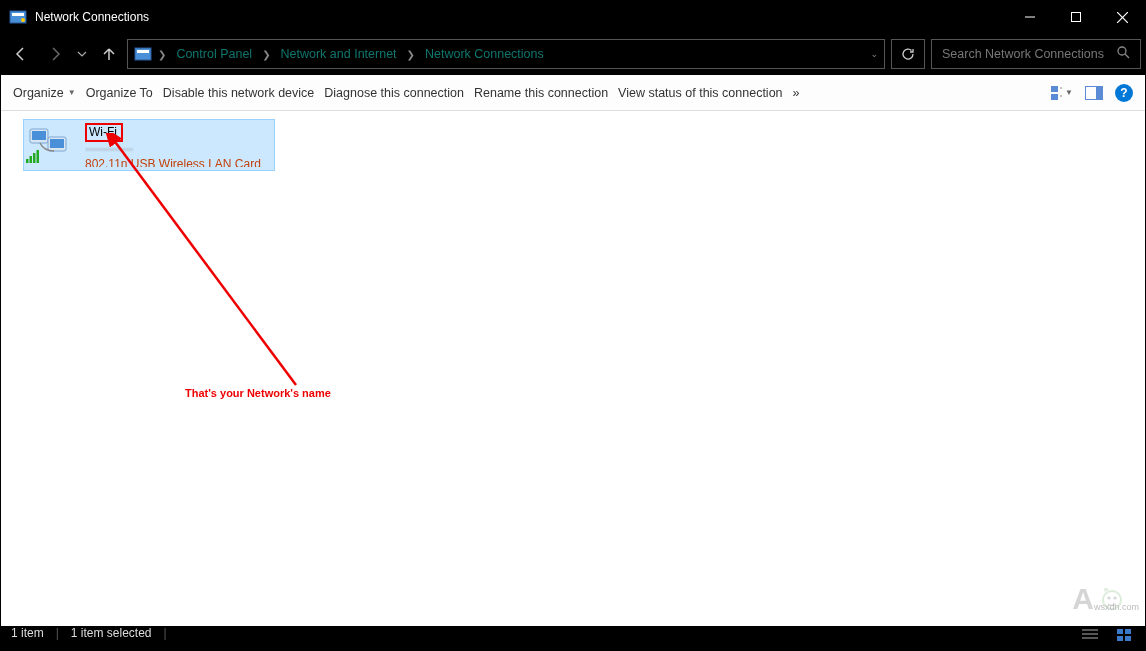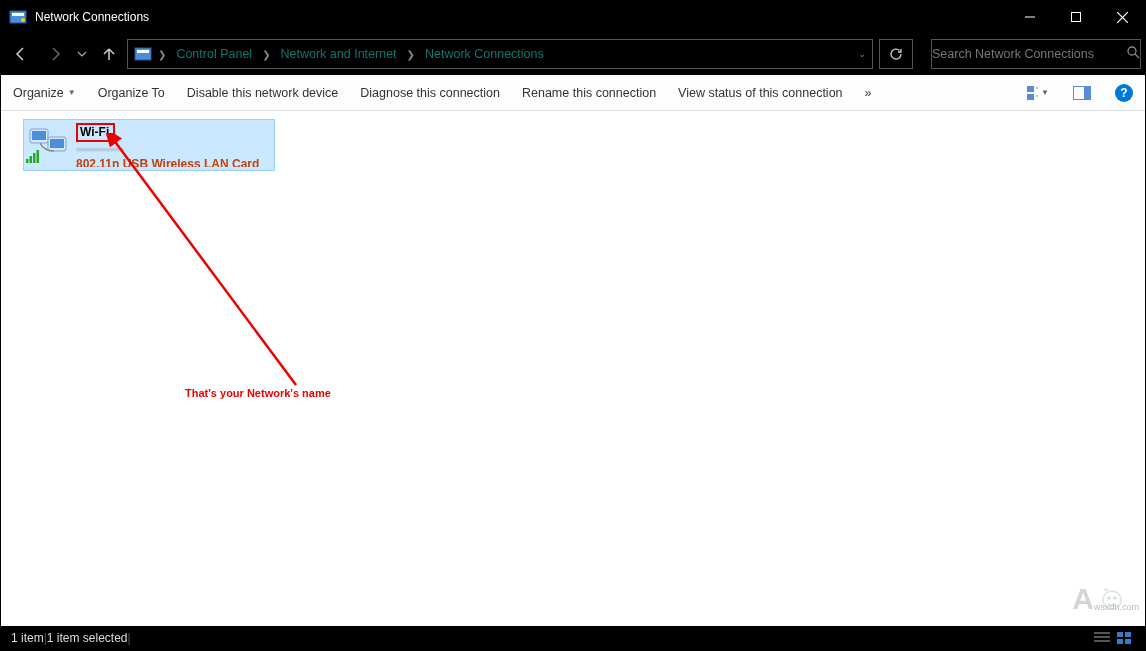--- a/index.html
+++ b/index.html
@@ -15,54 +15,54 @@
     
     .navbar { height: 42px; background: #000; display: flex; align-items: center; padding: 0 4px; gap:2px; }
     .nav-btn { width: 32px; height: 32px; display:flex; align-items:center; justify-content:center; color:#ccc; border-radius:2px; }
     .nav-btn.disabled { color:#555; }
     .address { flex:1; height:30px; border:1px solid #555; background:#000; display:flex; align-items:center; padding:0 6px; gap:6px; }
     .addr-icon { width:18px; height:18px; display:inline-block; }
     .crumb { color:#0f766e; font-size:12.5px; padding:2px 4px; white-space:nowrap; }
     .crumb-sep { color:#888; font-size:10px; }
     .addr-spacer { flex:1; }
     .refresh-box { width:34px; height:30px; border:1px solid #555; display:flex; align-items:center; justify-content:center; color:#ccc; margin-left:4px; }
-    .search-box { height:30px; width:210px; border:1px solid #555; display:flex; align-items:center; padding:0 0; margin-left:16px; color:#777; }
+    .search-box { height:30px; width:210px; border:1px solid #555; display:flex; align-items:center; padding:0 10px; margin-left:4px; color:#777; }
     .search-input { background:transparent; border:none; color:#ccc; font-size:12.5px; flex:1; outline:none; }
     .search-input::placeholder { color:#777; }
     .search-icon { color:#888; }
     
     
-    .cmdbar { height: 36px; border-bottom:1px solid #ddd; display:flex; align-items:center; padding:4px 12px; gap:22px; background:#fdfdfd; }
+    .cmdbar { height: 36px; border-bottom:1px solid #ddd; display:flex; align-items:center; padding:4px 12px; gap:10px; background:#fdfdfd; }
     .cmd-item { font-size:12.5px; color:#333; display:flex; align-items:center; gap:4px; white-space:nowrap; }
     .cmd-item .drop { font-size:8px; color:#666; }
     .cmd-spacer { flex:1; }
     .cmd-icon { width:22px; height:22px; display:flex; align-items:center; justify-content:center; color:#555; }
     .help-icon { width:18px; height:18px; border-radius:50%; background:#0078d7; color:#fff; display:flex; align-items:center; justify-content:center; font-size:12px; font-weight:bold; }
     
     
     .content { position:relative; background:#fff; height: calc(100% - 32px - 42px - 36px - 24px); overflow:hidden; }
     .conn-item { position:absolute; left:22px; top:8px; width:252px; height:52px; background:#cce8ff; border:1px solid #99d1ff; display:flex; padding:3px 4px; }
     .conn-icon { width:42px; height:42px; position:relative; flex-shrink:0; }
-    .conn-text { margin-left:6px; font-size:12px; line-height:15px; overflow:hidden;font-weight:bold; }
+    .conn-text { margin-left:15px; font-size:12px; line-height:15px; overflow:hidden; }
     .conn-name-box { border:2px solid #e00; padding:0 4px 1px 2px; display:inline-block; line-height:14px; }
     .conn-ssid { color:#999; filter:blur(1.2px); }
     .conn-device { color:#c2410c; white-space:nowrap; }
     .signal-icon { position:absolute; left:-2px; bottom:-2px; }
     
     
     .arrow-svg { position:absolute; left:100px; top:22px; pointer-events:none; }
     .annotation-text { position:absolute; left:184px; top:276px; color:#e00; font-weight:bold; font-size:11px; text-shadow: -1px 0 #fff, 1px 0 #fff, 0 -1px #fff, 0 1px #fff; }
     
     
     .watermark { position:absolute; right:18px; bottom:10px; opacity:0.22; font-size:30px; font-weight:bold; color:#444; letter-spacing:1px; font-family: Arial, sans-serif; display:flex; align-items:center; gap:2px; }
     .watermark .head { display:inline-block; width:30px; height:30px; position:relative; }
     .wsx { position:absolute; right:6px; bottom:14px; font-size:9px; color:#bbb; }
     
     
-    .statusbar { height:24px; background:#000; color:#ddd; display:flex; align-items:center; font-size:12px; padding:0 10px; }
+    .statusbar { height:24px; background:#000; color:#ddd; display:flex; font-size:12px; padding:0 10px; gap:12px; }
     .status-sep { color:#555; }
     .status-spacer { flex:1; }
     .status-icon { width:22px; height:18px; display:flex; align-items:center; justify-content:center; color:#888; }
   </style>
 </head>
 <body>
 
 <div class="titlebar">
   <span class="titlebar-icon">
     <svg viewBox="0 0 18 18">

